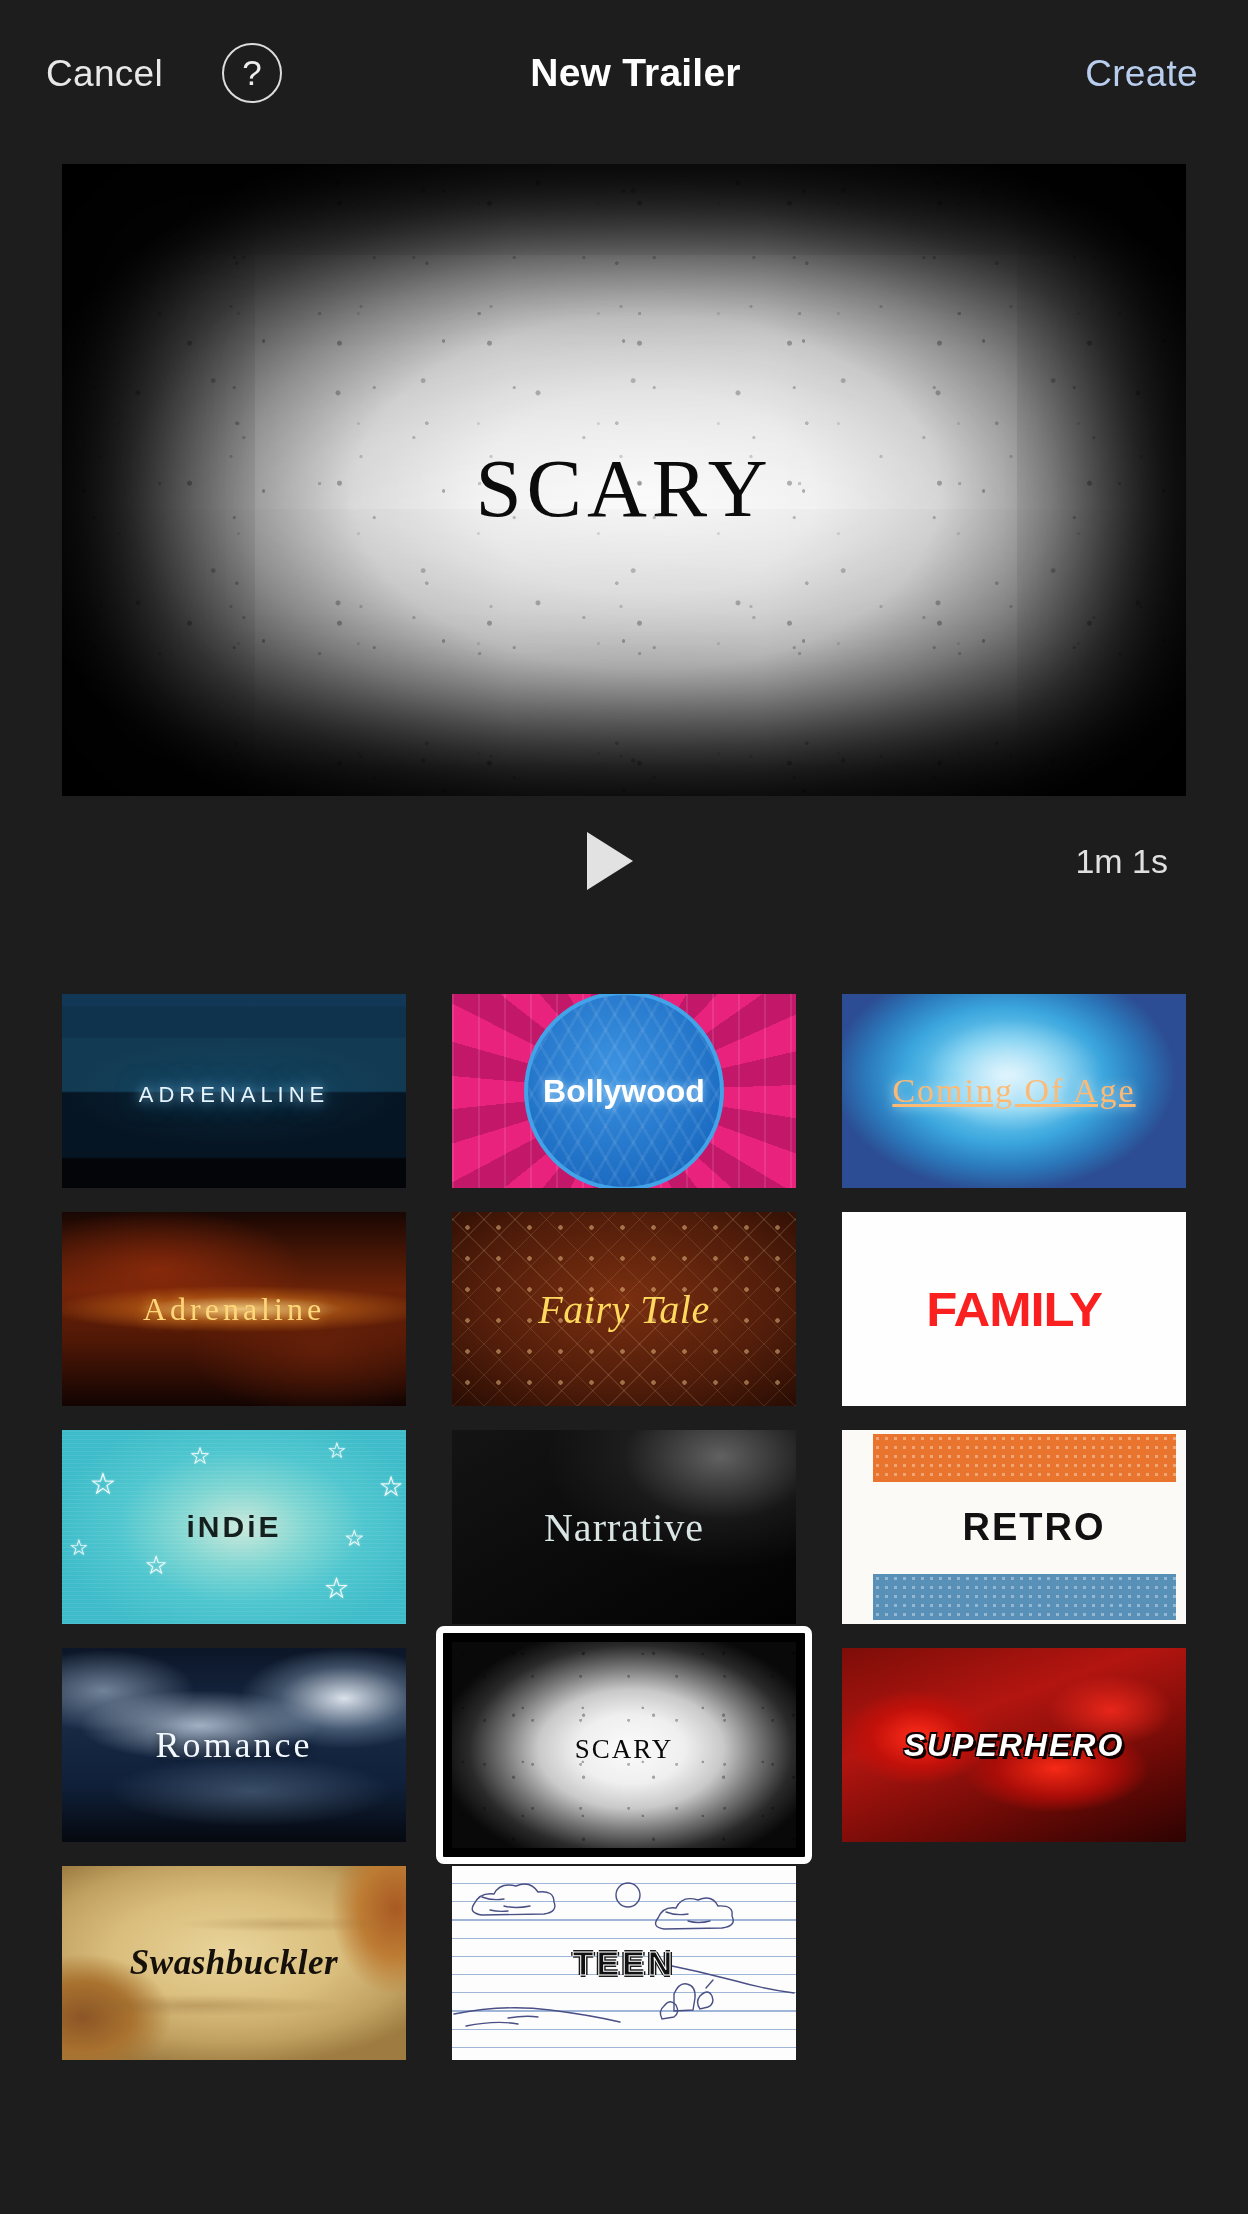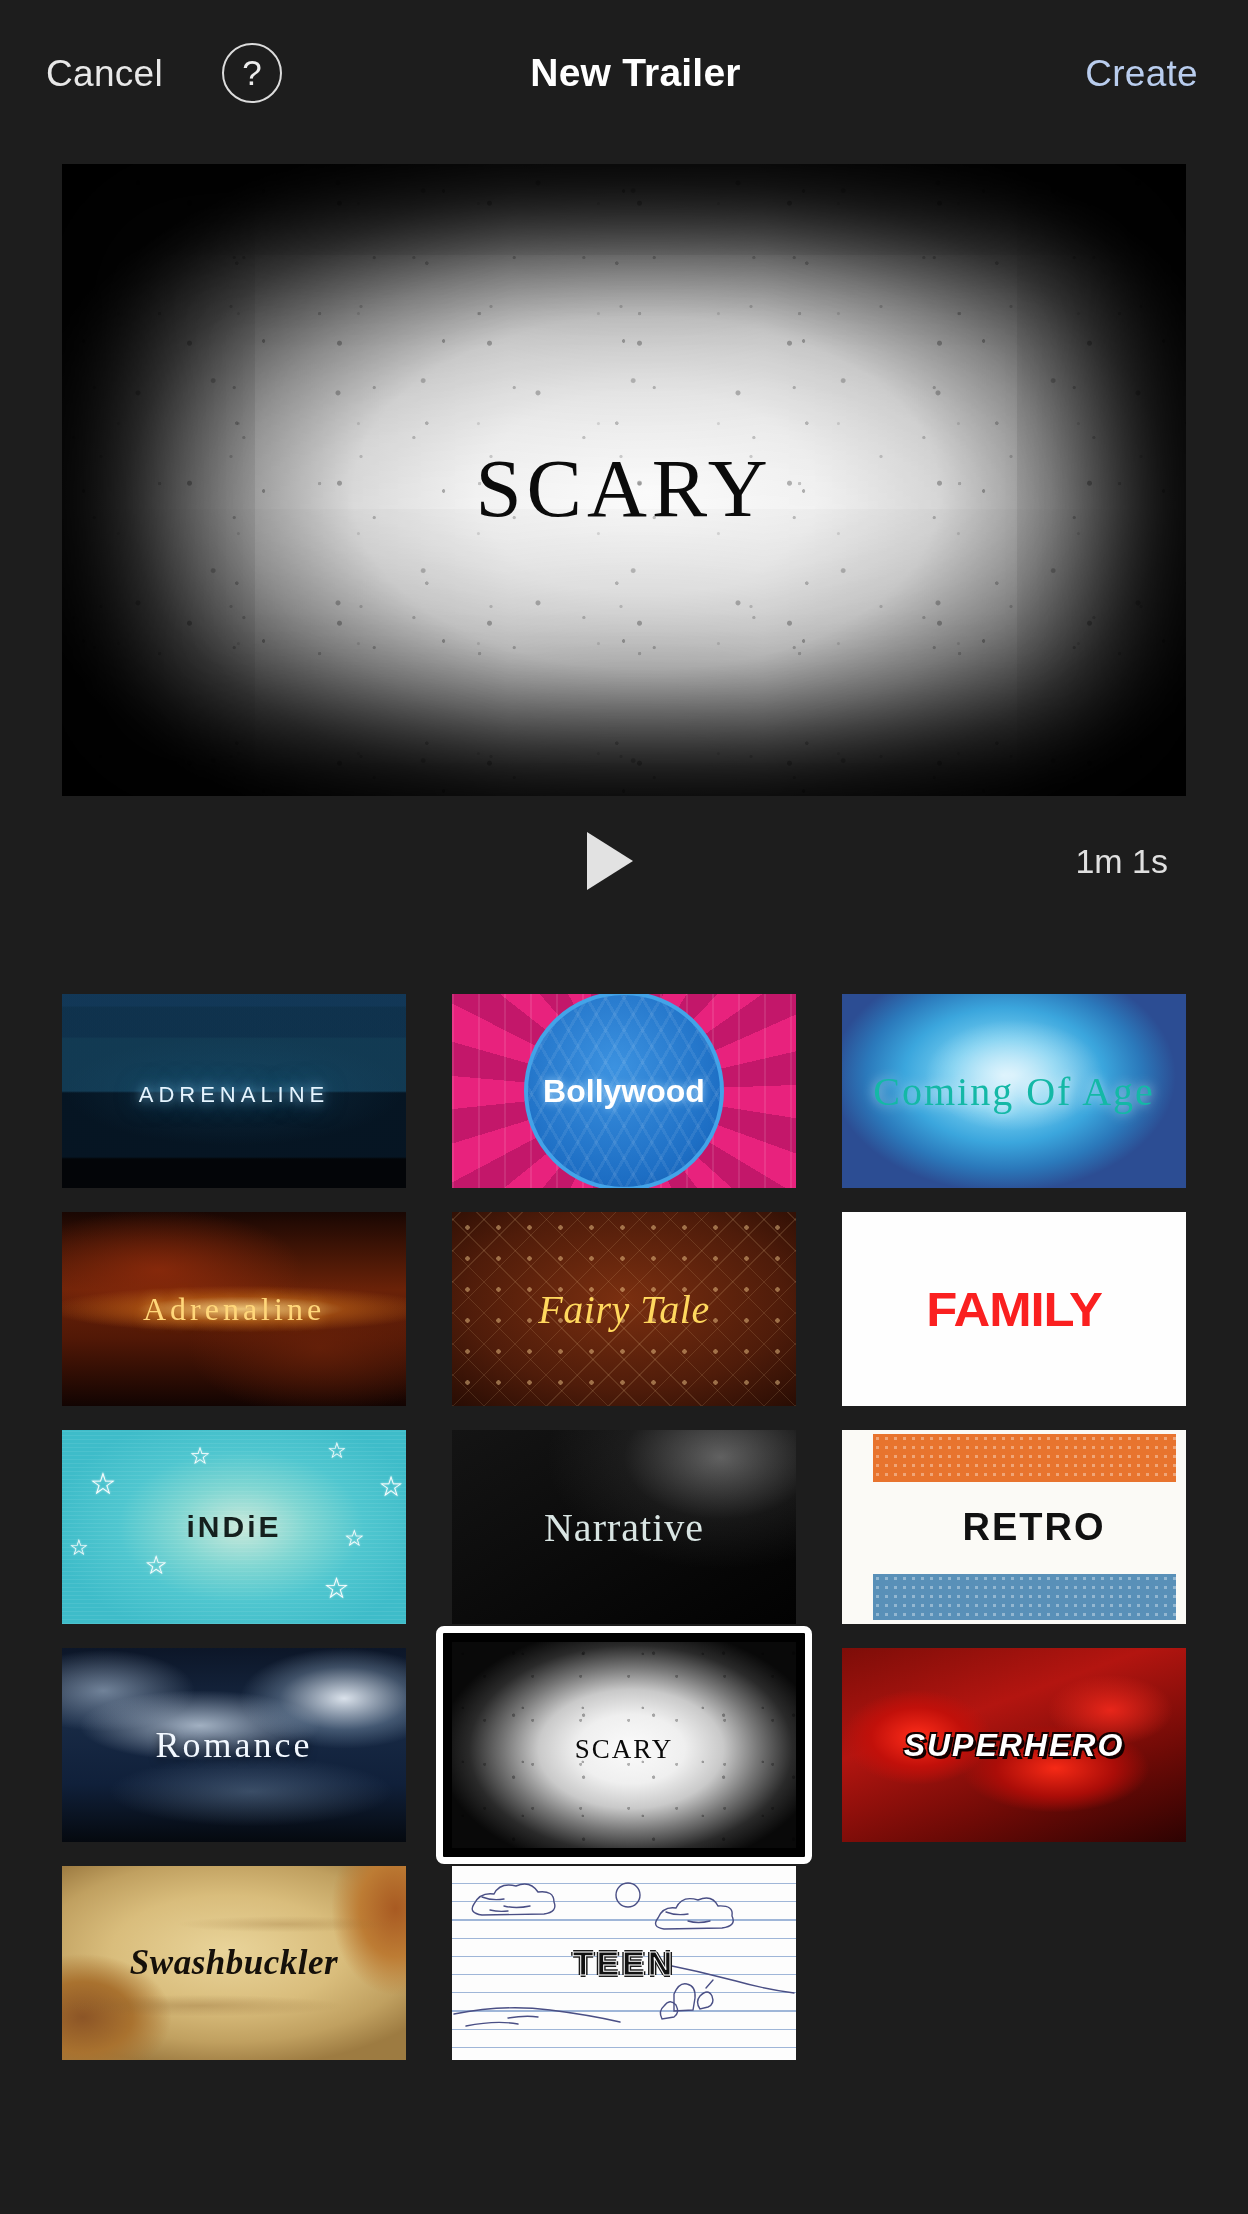--- a/index.html
+++ b/index.html
@@ -193,23 +193,23 @@
     text-shadow:0 0 10px rgba(170,220,255,.9); }
   
   .c-bg {
     background:
       radial-gradient(ellipse 50% 60% at 47% 42%, #bfe9fb 0%, #74cdf0 30%, #3ba6dd 58%, #2b79bb 80%, #2c4d93 100%),
       linear-gradient(135deg, #6b3f8f 0 12%, transparent 35%),
       linear-gradient(-135deg, #7b4a9c 0 10%, transparent 32%);
   }
   .c-glow { position:absolute; inset:0;
     background:radial-gradient(ellipse 36% 40% at 50% 42%, rgba(255,255,255,.55), transparent 72%); }
-  .c-text { font-family:"Liberation Serif", serif; font-size:40px;
-    color:#14b8a6; letter-spacing:2px;
-    text-shadow:0 0 12px rgba(255,255,255,.7); }
+  .c-text { font-family:"Liberation Serif", serif; font-size:34px;
+    color:#fdba74; letter-spacing:2px;
+    text-shadow:0 0 12px rgba(255,255,255,.7);text-decoration:underline; }
   
   .e-bg {
     background:
       radial-gradient(ellipse 75% 16% at 52% 50%, rgba(255,225,150,.85) 0%, rgba(205,110,25,.5) 40%, transparent 75%),
       radial-gradient(ellipse 60% 45% at 28% 30%, rgba(150,45,12,.75), transparent 70%),
       radial-gradient(ellipse 55% 50% at 75% 70%, rgba(110,35,10,.7), transparent 70%),
       linear-gradient(180deg, #190703 0%, #6a2208 40%, #521806 65%, #120402 100%);
   }
   .e-text { font-family:"Liberation Serif", serif; font-size:32px;
     color:#ffd77a; letter-spacing:4px;

